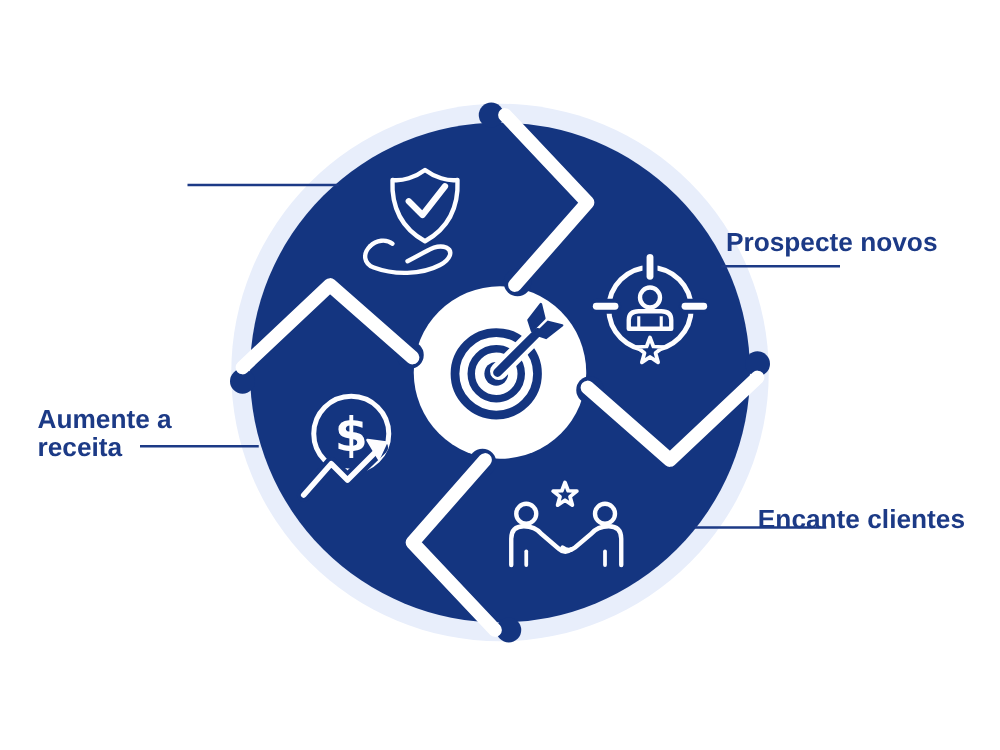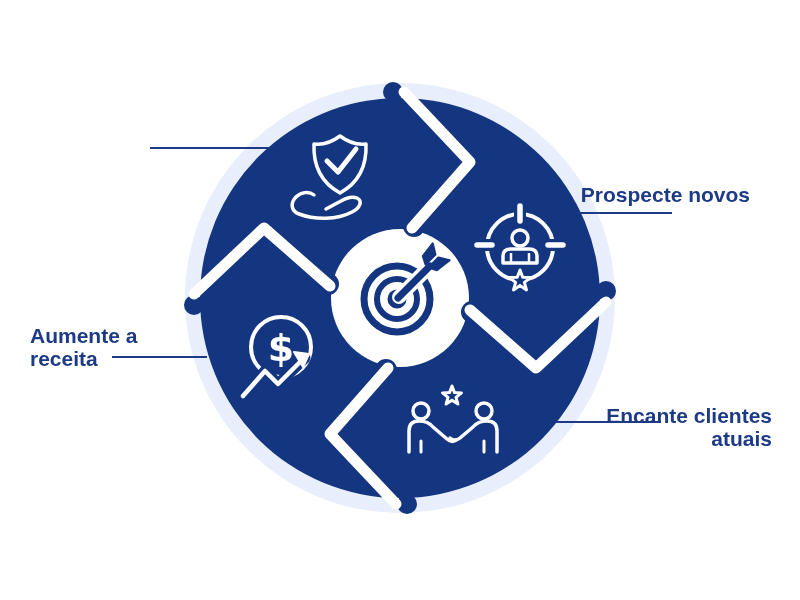--- a/index.html
+++ b/index.html
@@ -119,16 +119,15 @@
     <span>Prospecte novos</span>
   </div>
 
   <div class="label" style="left:30px;top:324px;">
     <span>Aumente a</span>
     <span>receita</span>
   </div>
 
   <div class="label right" style="left:560px;top:392px;margin-top:12px;">
     <span>Encante clientes</span>
-    <span>atuais</span>
   </div>
 
 </div>
 
 </body></html>

